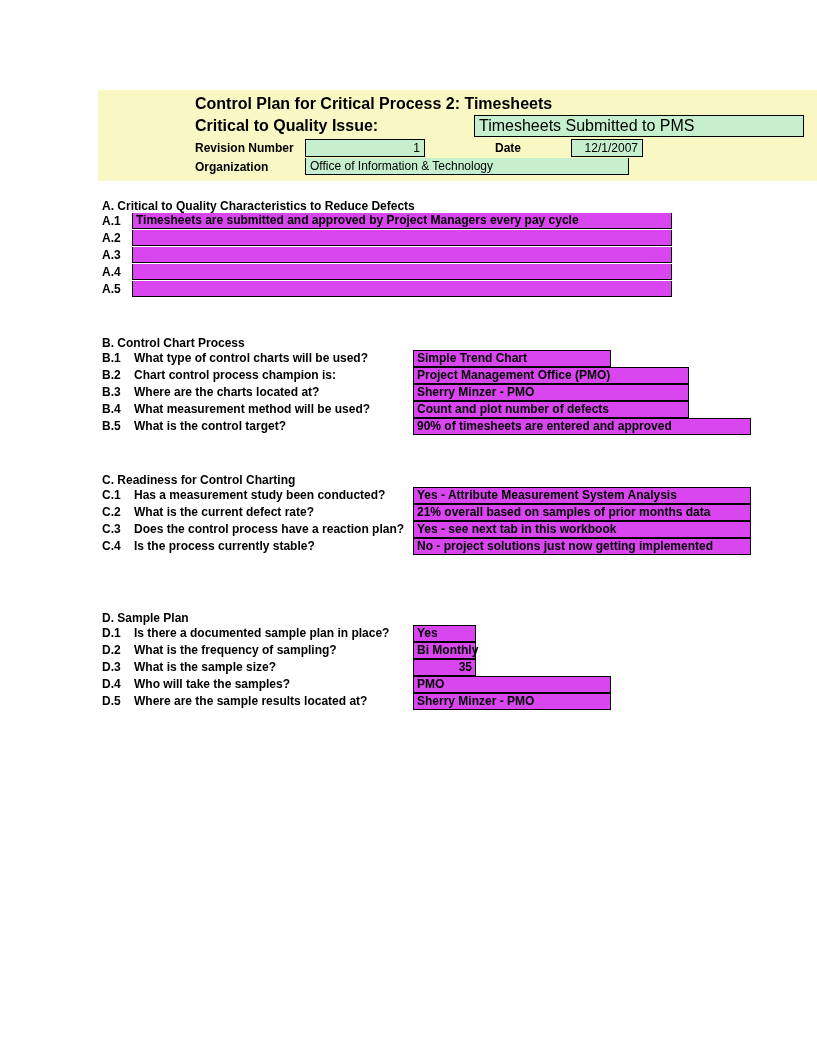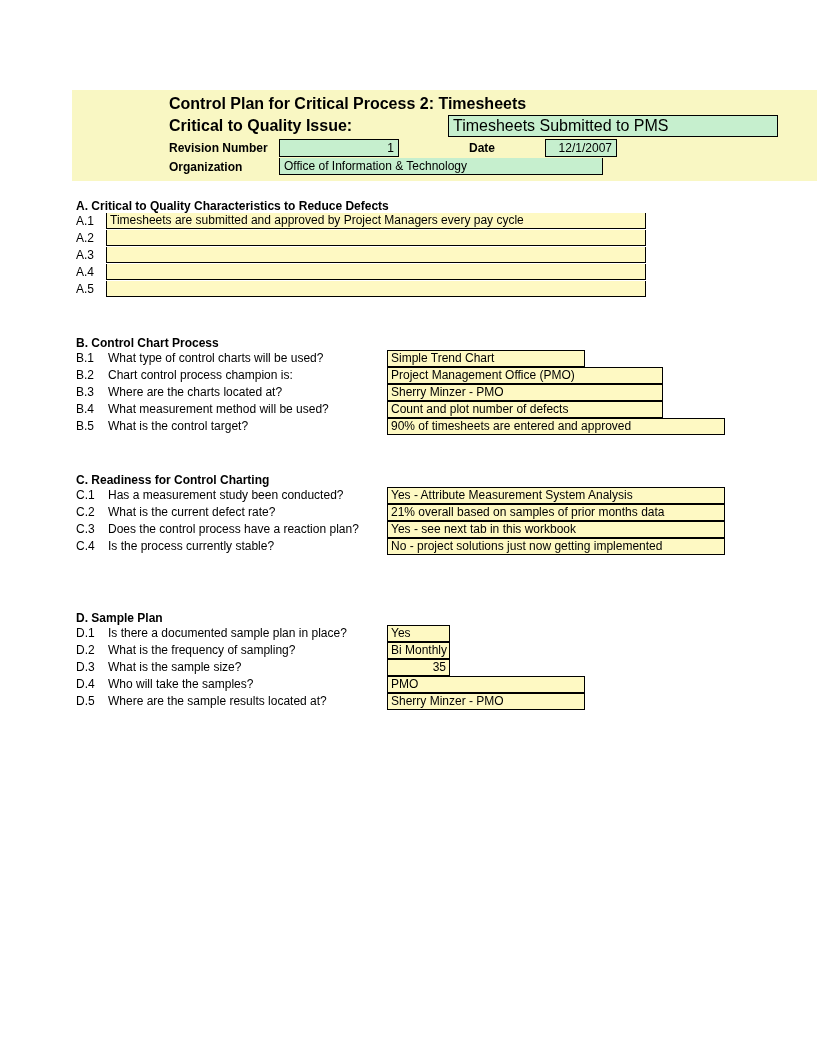--- a/index.html
+++ b/index.html
@@ -6,21 +6,21 @@
     margin: 0;
     padding: 0;
     background: #fff;
     font-family: Arial, sans-serif;
     font-size: 12px;
     color: #000;
     width: 817px;
   }
   .page {
     padding-top: 90px;
-    padding-left: 72px;
+    padding-left: 98px;
   }
   .header-block {
     background: #f9f7c3;
     padding: 4px 0 6px 0;
     margin-left: 0;
   }
   .header-inner {
     padding-left: 97px;
   }
   .h-title {
@@ -67,31 +67,32 @@
   }
   .sec-title {
     font-weight: bold;
     padding-left: 4px;
   }
   .row {
     display: flex;
     align-items: stretch;
     height: 17px;
     line-height: 17px;
+    font-weight: bold;
   }
   .row-id {
     width: 30px;
     padding-left: 4px;
   }
   .row-q {
     width: 279px;
     padding-left: 2px;
   }
   .fill {
-    background: #fef9c3;
+    background: #d946ef;
     border: 1px solid #000;
     padding: 0 3px;
     height: 15px;
     line-height: 15px;
     box-sizing: content-box;
     white-space: nowrap;
   }
   .fill.rt { text-align: right; }
   
   .stack .fill { border-top: none; }

